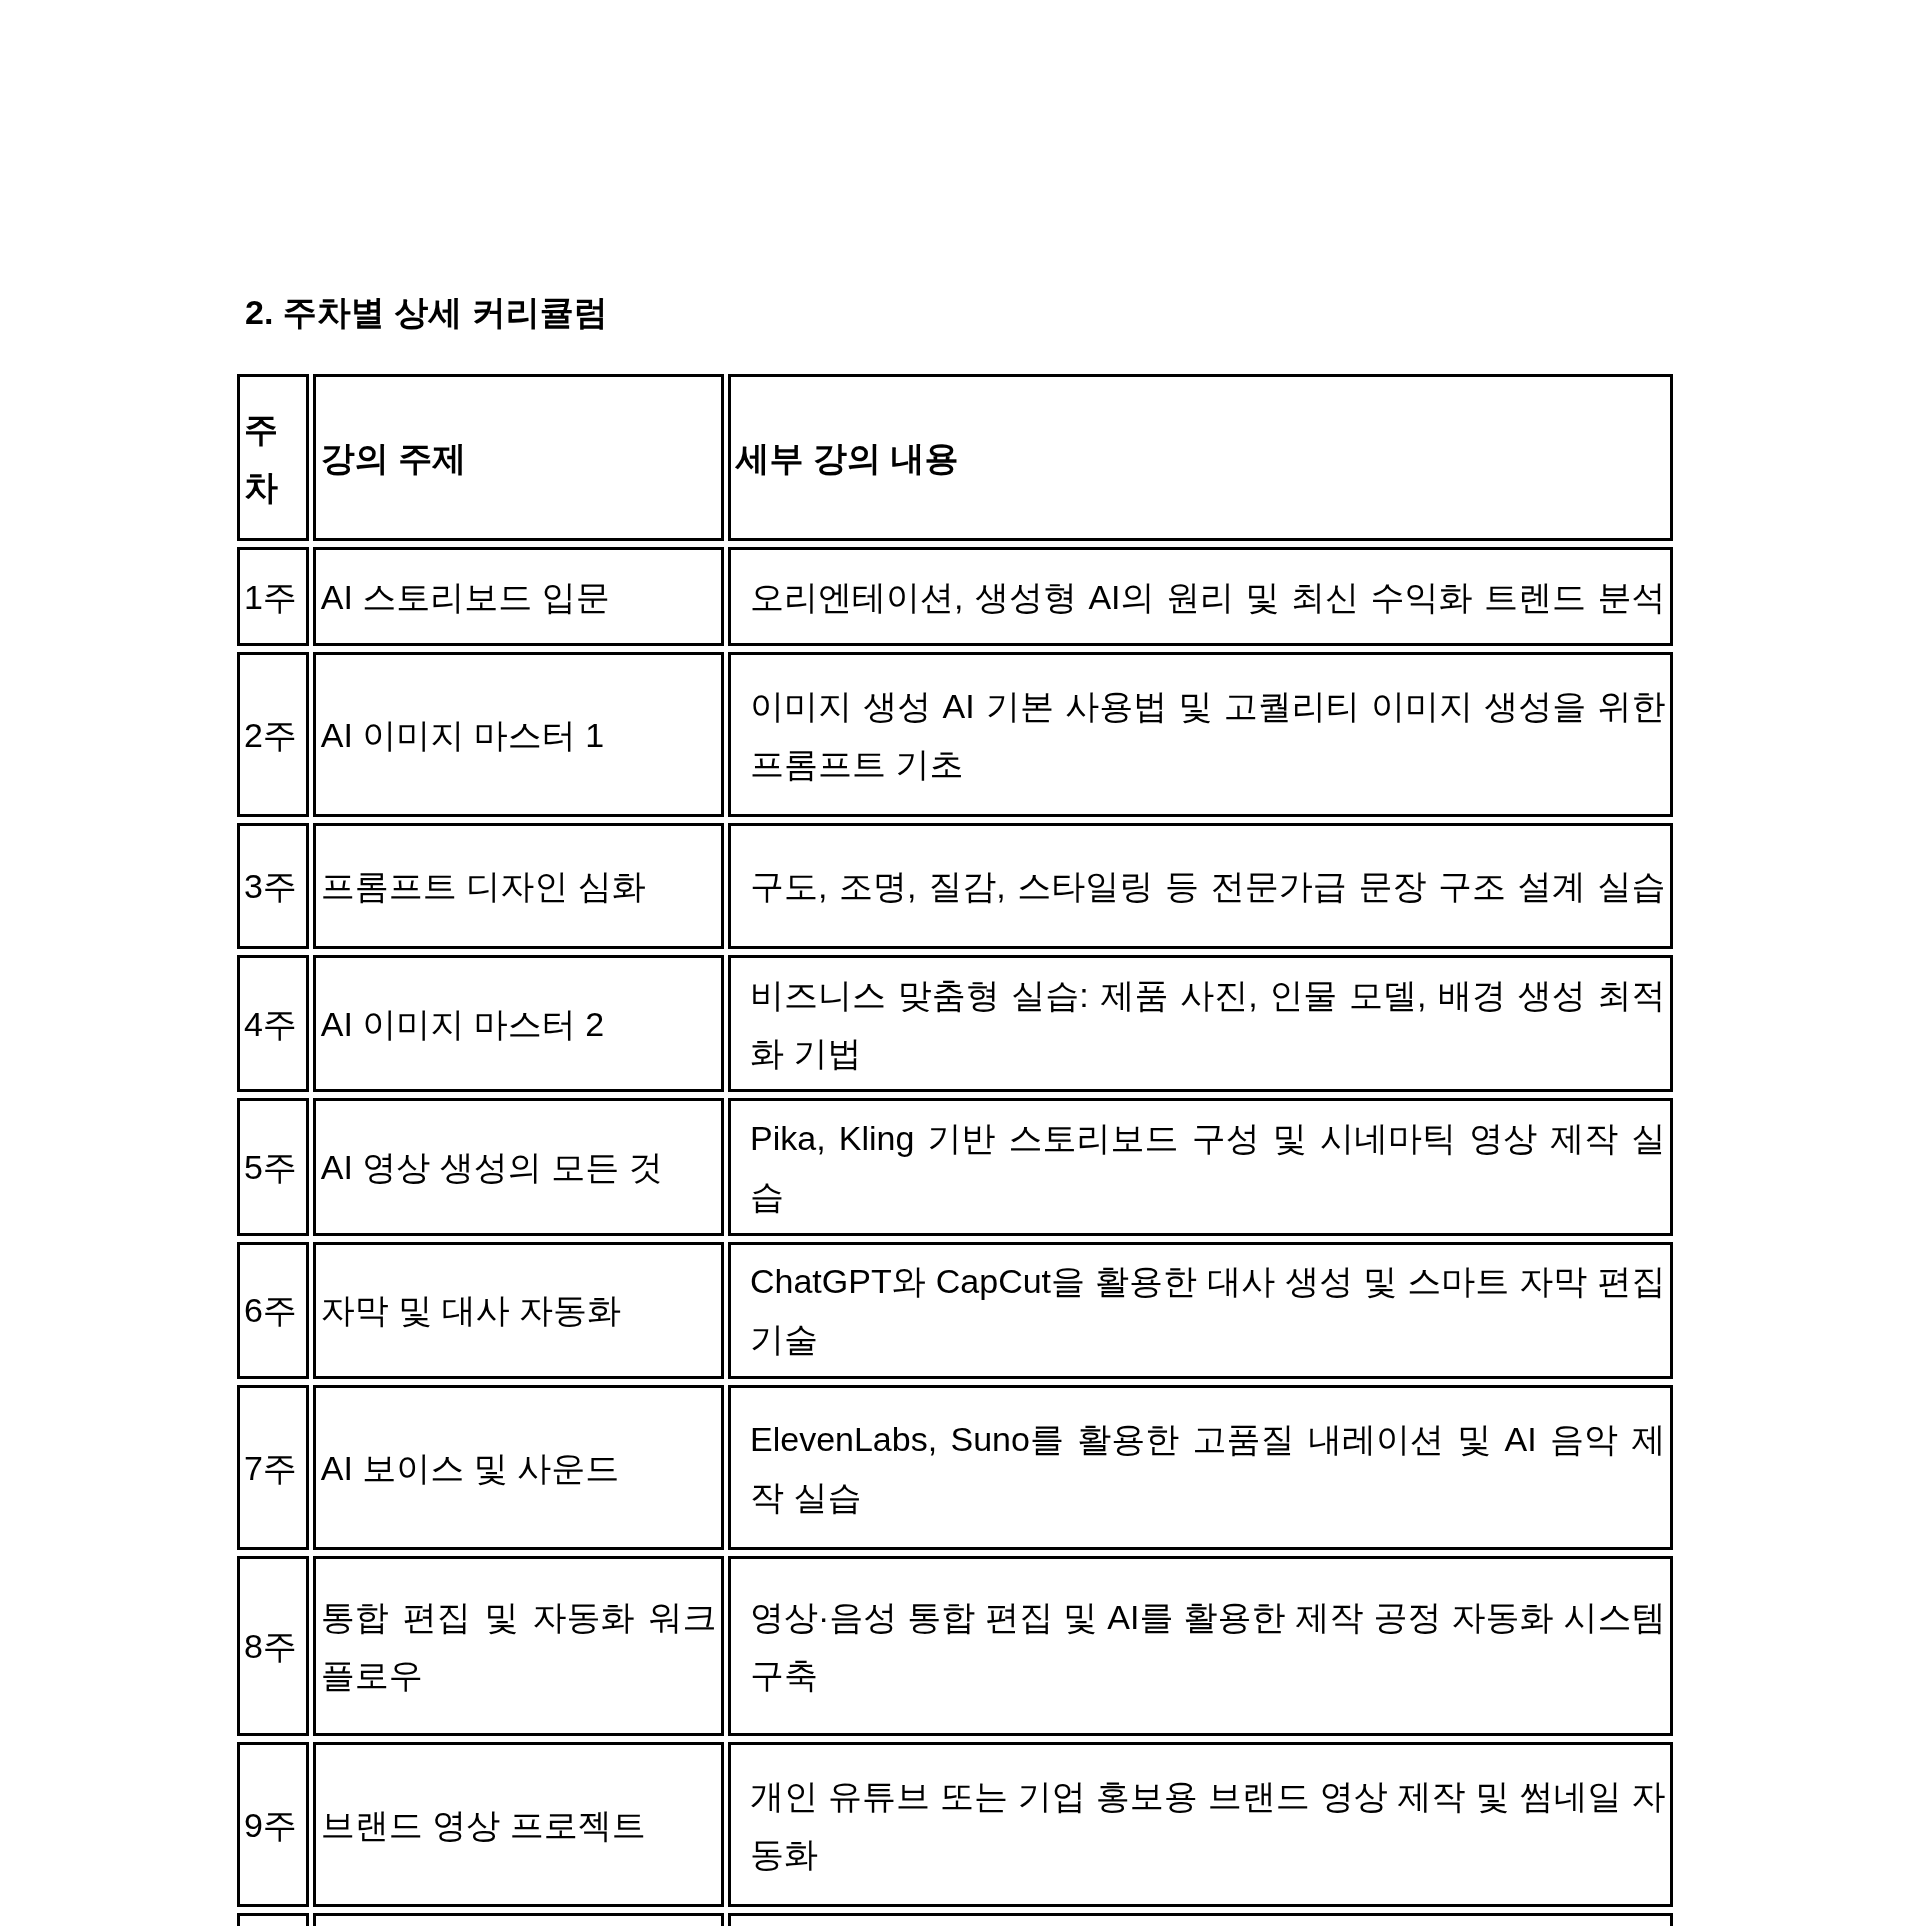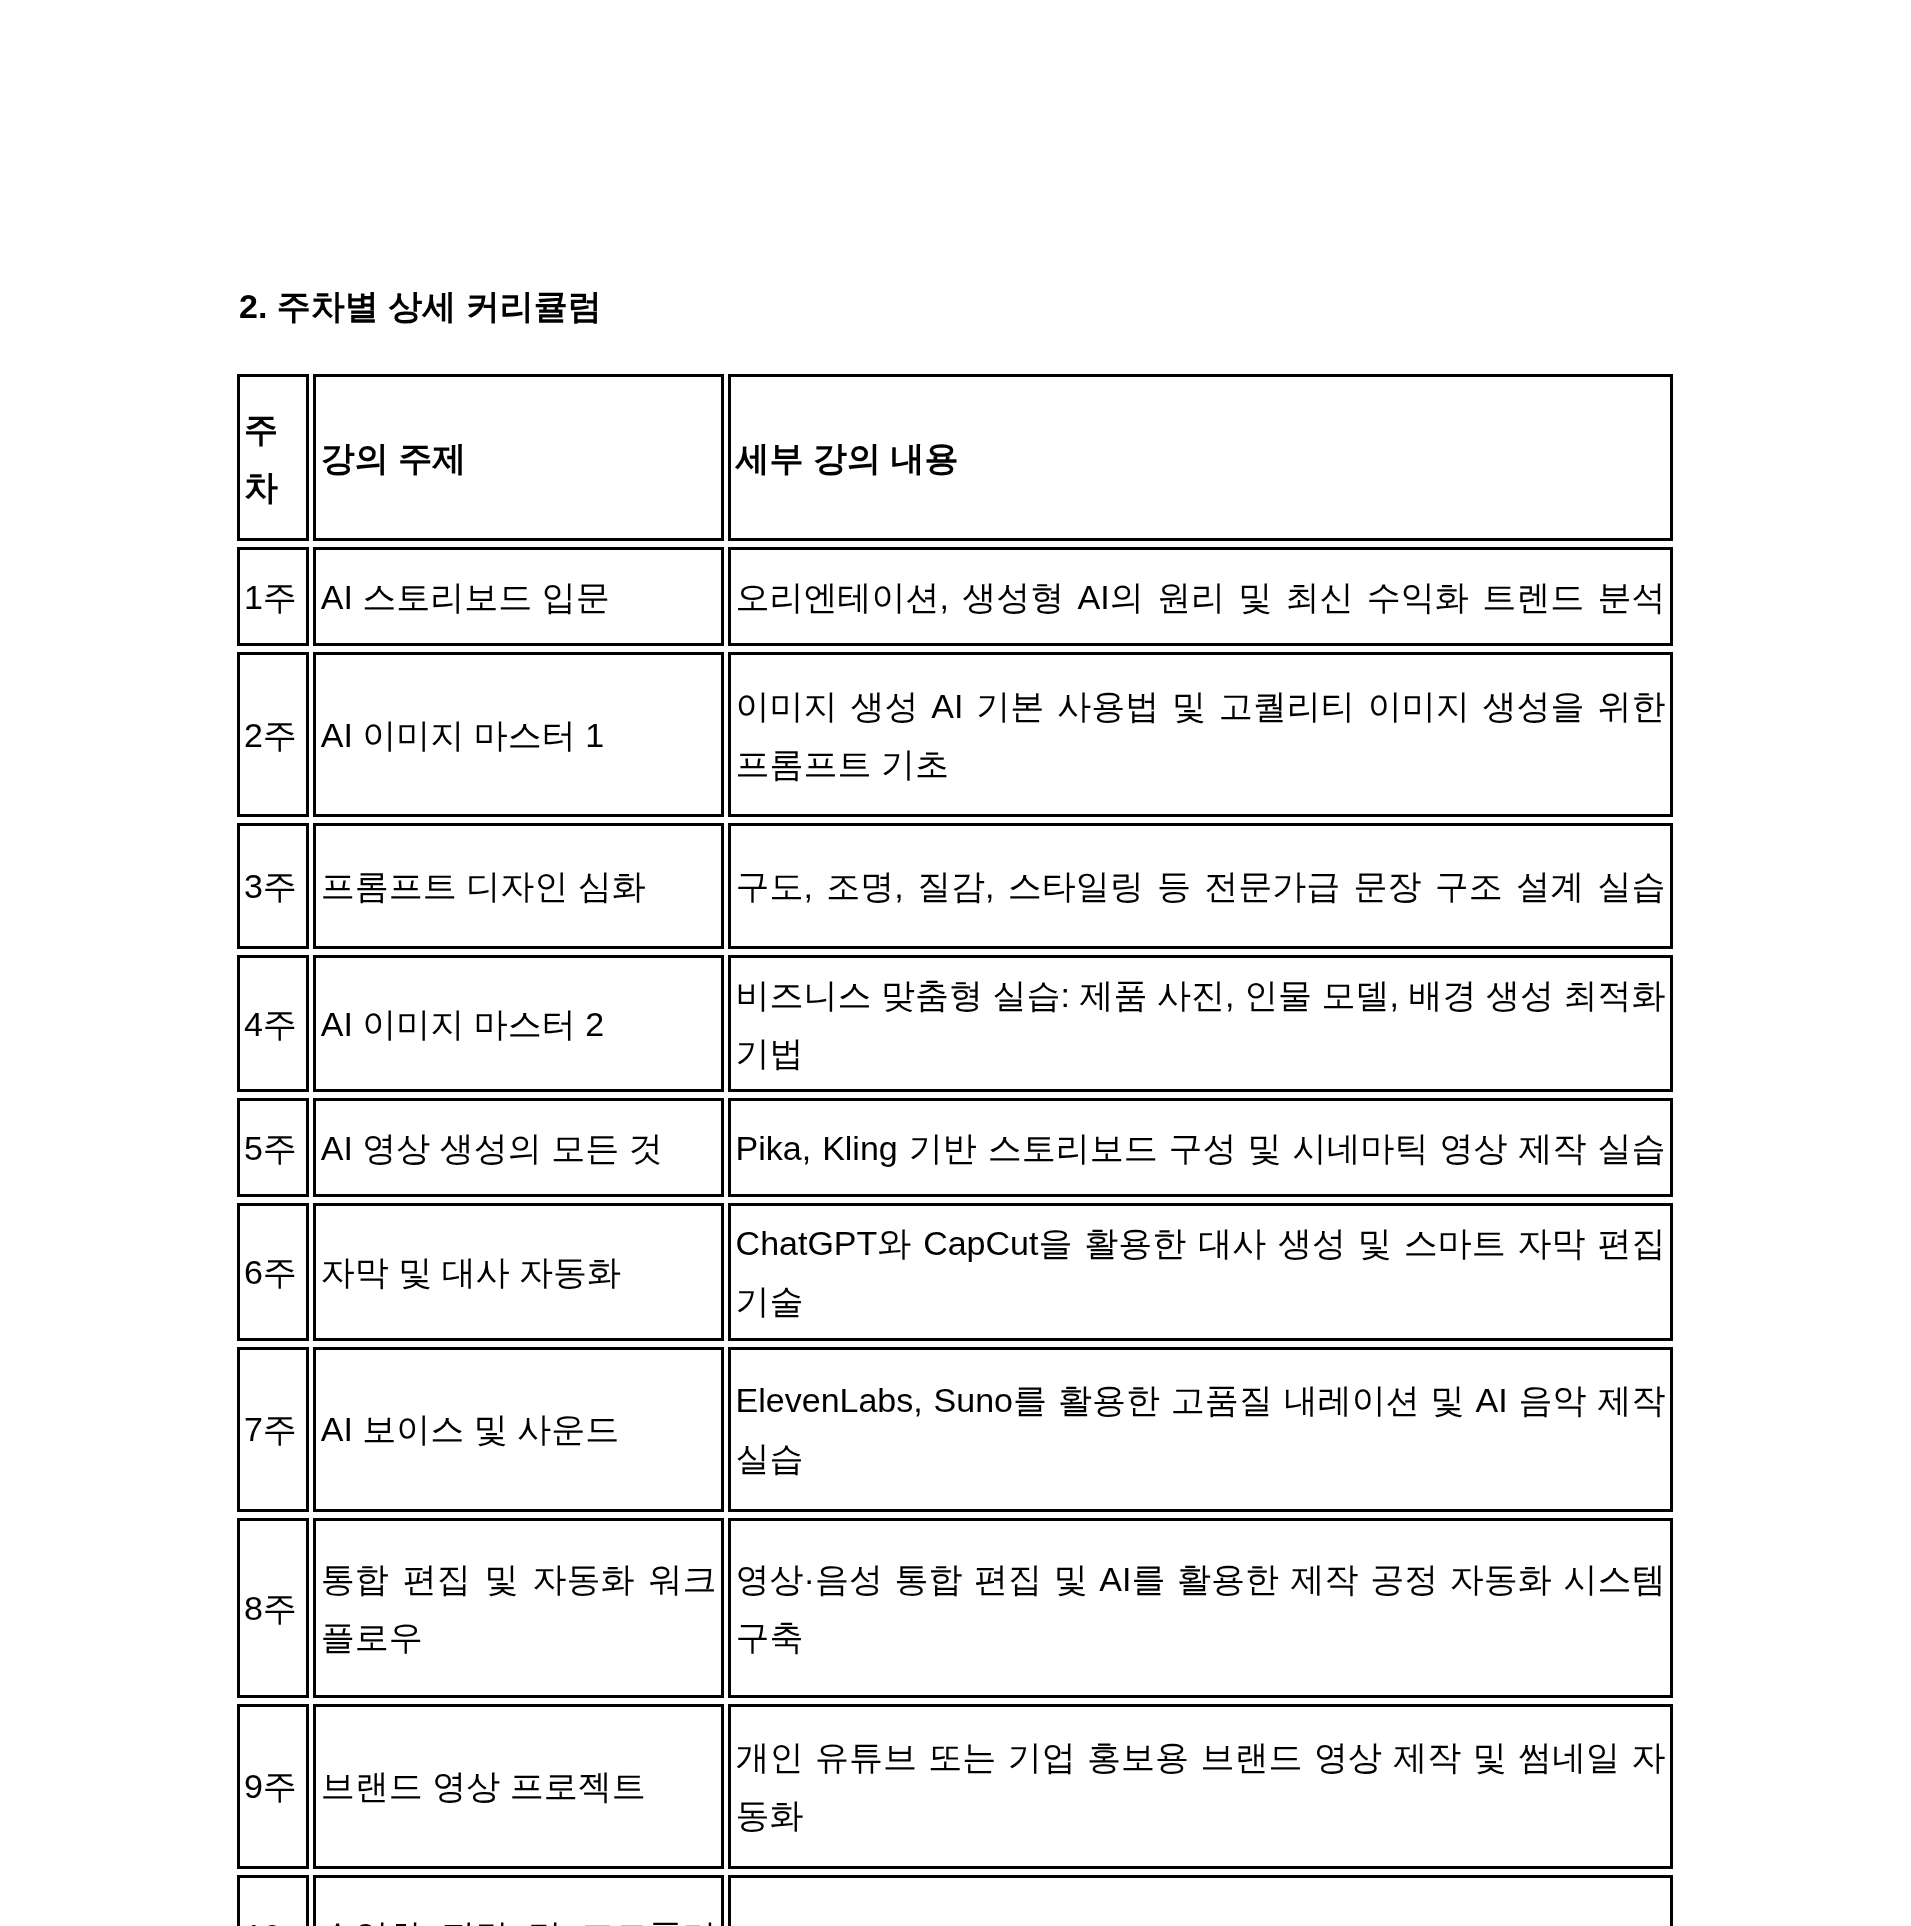--- a/index.html
+++ b/index.html
@@ -11,21 +11,21 @@
     width: 1911px;
     height: 2703px;
     position: relative;
     color: #000000;
     font-family: "Liberation Sans", "DejaVu Sans", sans-serif;
   }
   .doc-title {
     position: absolute;
     left: 231px;
     top: 278px;
-    margin: 8px;
+    margin: 14px;
     font-size: 34px;
     line-height: 41px;
     font-weight: 700;
     white-space: nowrap;
   }
   table.curriculum {
     position: absolute;
     left: 233px;
     top: 368px;
     width: 1444px;
@@ -51,21 +51,21 @@
   th {
     font-weight: 700;
     text-align: left;
   }
   th.week, td.week {
     padding-left: 3.9px;
     padding-right: 2.3px;
     text-align: left;
   }
   td.topic  { text-align: justify; }
-  td.detail { text-align: justify; }
+  td.detail { text-align: justify; padding-left: 19px; }
   td.fill   { text-align-last: justify; }
 </style>
 </head>
 <body>
 
 <h2 class="doc-title">2. 주차별 상세 커리큘럼</h2>
 
 <table class="curriculum">
   <colgroup>
     <col class="c-week">

